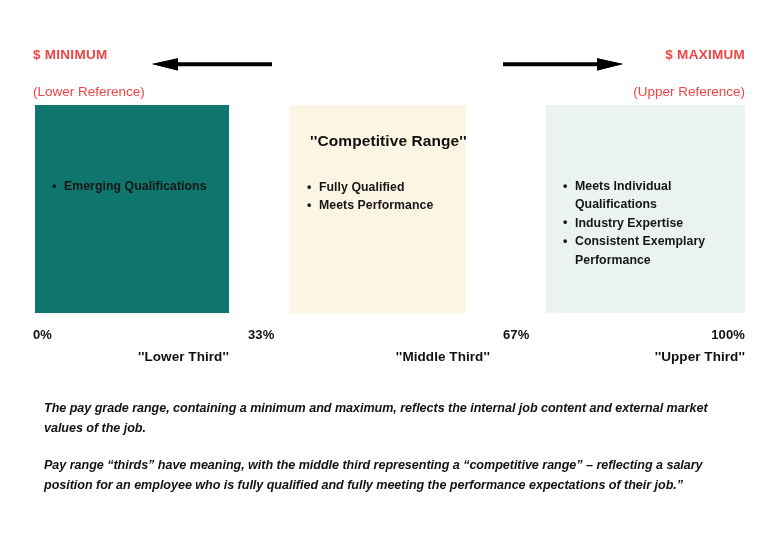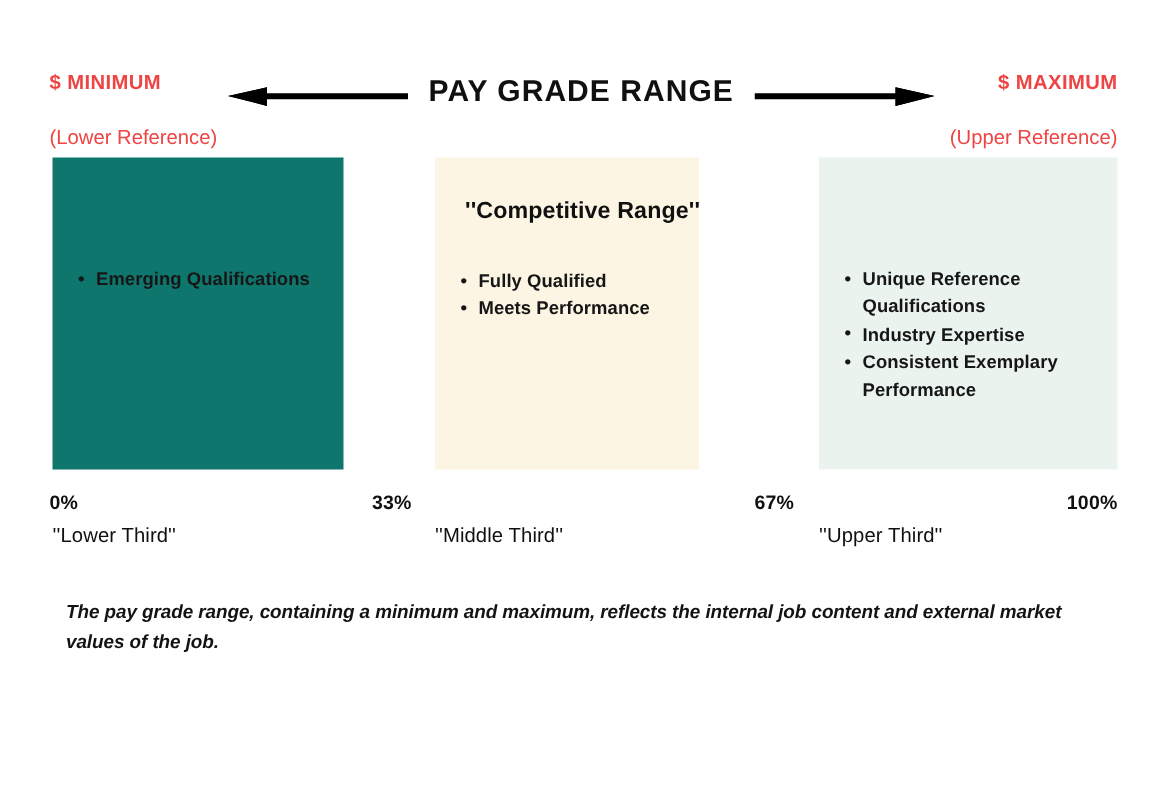--- a/index.html
+++ b/index.html
@@ -127,23 +127,23 @@
   }
   #pct-0   { left: 33px; }
   #pct-33  { left: 248px; }
   #pct-67  { left: 503px; }
   #pct-100 { right: 30px; }
 
   .third {
     position: absolute;
     top: 349px;
     font-size: 13.5px;
-    font-weight: 400;
-    color: #101010;
-    text-align: left;
+    font-weight: 700;
+    color: #101010;
+    text-align: right;
     white-space: nowrap;
     letter-spacing: .005em;
   }
   #third-lower  { left: 35px;  width: 194px; }
   #third-middle { left: 290px; width: 200px; }
   #third-upper  { left: 546px; width: 199px; }
 
   
   .note {
     position: absolute;
@@ -170,21 +170,20 @@
     <span class="sub">(Lower Reference)</span>
   </div>
 
   <div class="arrow" id="arrow-left">
     <svg viewBox="0 0 120 26" preserveAspectRatio="none" aria-hidden="true">
       <path d="M120 11.2 L26 11.2 L26 7.2 L0 13.0 L26 19.6 L26 15.2 L120 15.2 Z" fill="#000000"></path>
       <path d="M26 7.2 L0 13.0 L26 19.6 L26 15.2 L8.5 13.0 L26 11.2 Z" fill="#000000"></path>
     </svg>
   </div>
 
-  <div id="pay-title">PAY GRADE RANGE</div>
 
   <div class="arrow" id="arrow-right">
     <svg viewBox="0 0 120 26" preserveAspectRatio="none" aria-hidden="true">
       <path d="M0 11.2 L94 11.2 L94 7.2 L120 13.0 L94 19.6 L94 15.2 L0 15.2 Z" fill="#000000"></path>
       <path d="M94 7.2 L120 13.0 L94 19.6 L94 15.2 L111.5 13.0 L94 11.2 Z" fill="#000000"></path>
     </svg>
   </div>
 
   <div class="hdr-label" id="hdr-max">
     <span>$ MAXIMUM</span>
@@ -200,30 +199,31 @@
   <div class="band" id="band-middle" style="background: rgb(253, 245, 228);">
     <div class="band-title">''Competitive Range''</div>
     <ul class="band-list">
       <li>Fully Qualified</li>
       <li>Meets Performance</li>
     </ul>
   </div>
 
   <div class="band" id="band-upper" style="background: rgb(235, 243, 238);">
     <ul class="band-list">
-      <li>Unique Reference Qualifications</li>
+      <li>Meets Individual Qualifications</li>
       <li>Industry Expertise</li>
       <li>Consistent Exemplary Performance</li>
     </ul>
   </div>
 
   <div class="pct" id="pct-0">0%</div>
   <div class="pct" id="pct-33">33%</div>
   <div class="pct" id="pct-67">67%</div>
   <div class="pct" id="pct-100">100%</div>
 
   <div class="third" id="third-lower">''Lower Third''</div>
   <div class="third" id="third-upper">''Upper Third''</div>
   <div class="third" id="third-middle">''Middle Third''</div>
 
   <div class="note" id="note-1">The pay grade range, containing a minimum and maximum, reflects the internal job content and external market values of the job.</div>
+  <div class="note" id="note-2">Pay range “thirds” have meaning, with the middle third representing a “competitive range” – reflecting a salary position for an employee who is fully qualified and fully meeting the performance expectations of their job.”</div>
 
 </div>
 
 </body></html>

